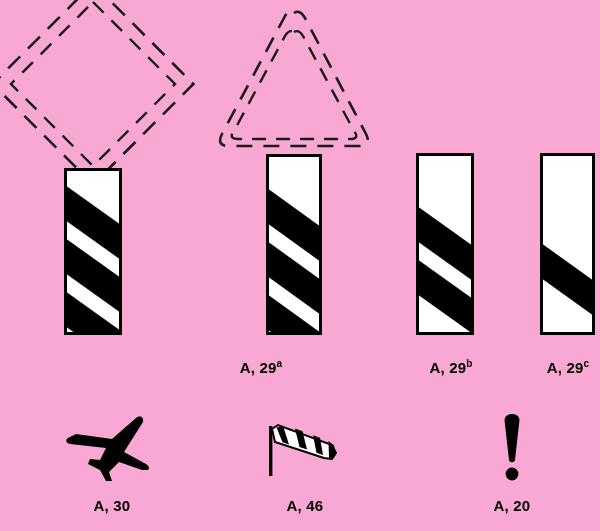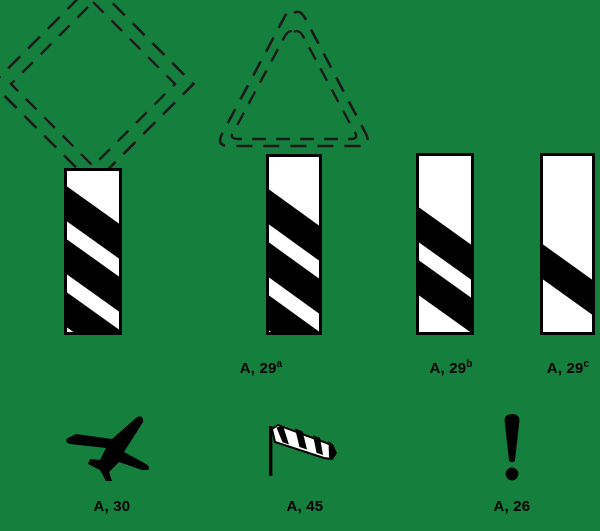--- a/index.html
+++ b/index.html
@@ -11,21 +11,21 @@
     width: 600px;
     height: 531px;
     font-family: "Liberation Sans", sans-serif;
     color: #000000;
     overflow: hidden;
   }
   #sheet {
     position: relative;
     width: 600px;
     height: 531px;
-    background: #15803d;
+    background: #f9a8d4;
   }
   .fig {
     position: absolute;
   }
   .caption {
     position: absolute;
     font-family: "Liberation Sans", sans-serif;
     font-size: 15px;
     font-weight: 700;
     letter-spacing: 0.2px;
@@ -201,17 +201,17 @@
                L 21 48
                C 20.7 51 15.3 51 15 48
                L 10.6 9
                C 10 5 13 2 18 2 Z" fill="#000000"></path>
       <circle cx="18" cy="62" r="6.4" fill="#000000"></circle>
     </svg>
   </div>
 
   <div class="caption" style="left:73px; top:498px; width:78px;text-align:center;">A, 30</div>
 
-  <div class="caption" style="left:266px; top:498px; width:78px;">A, 45</div>
-
-  <div class="caption" style="left:473px; top:498px; width:78px;">A, 26</div>
+  <div class="caption" style="left:266px; top:498px; width:78px;">A, 46</div>
+
+  <div class="caption" style="left:473px; top:498px; width:78px;">A, 20</div>
 
 </div>
 
 </body></html>

